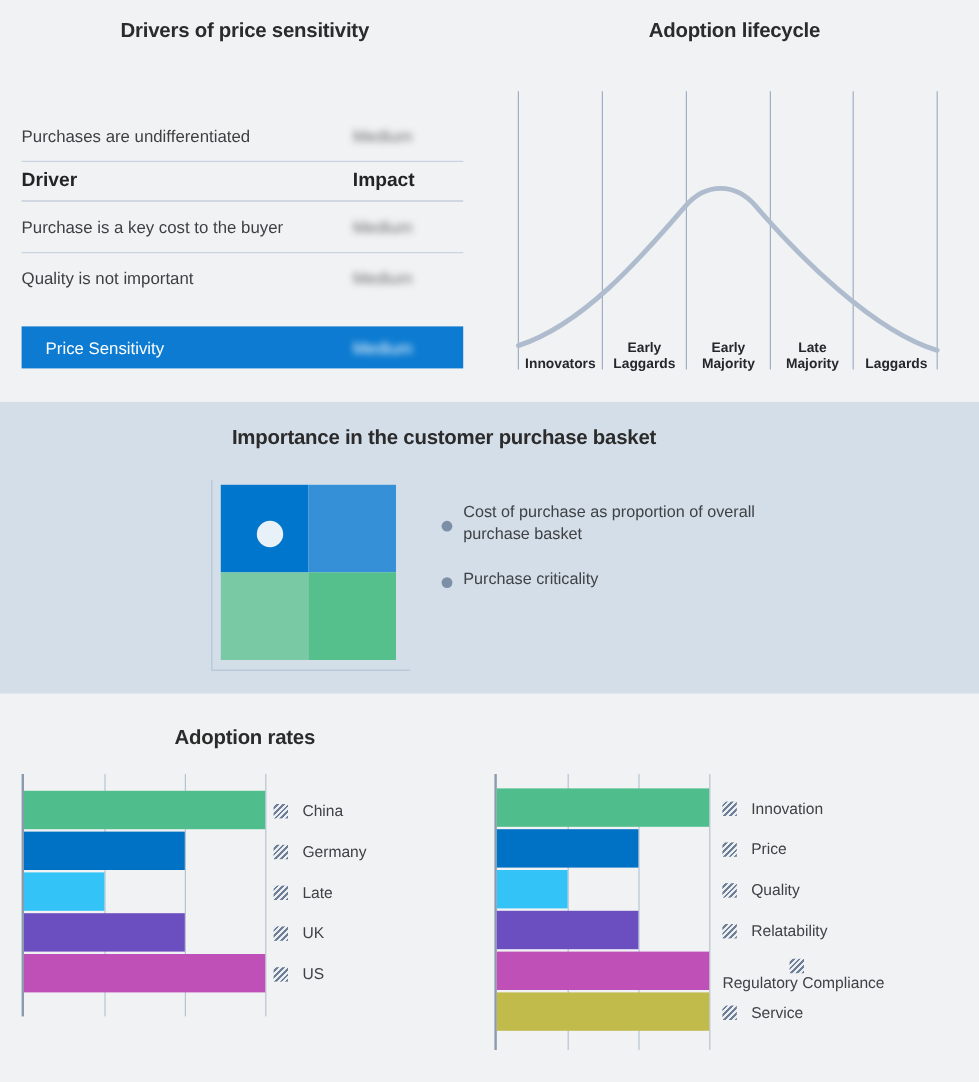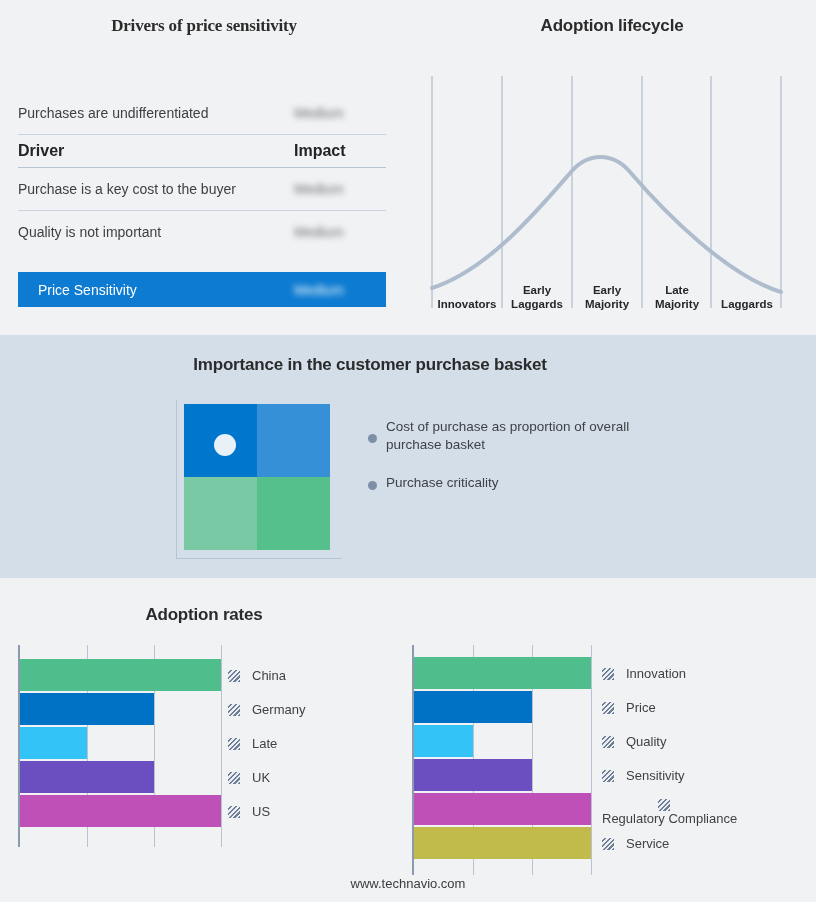--- a/index.html
+++ b/index.html
@@ -30,21 +30,21 @@
 
   
   .band {
     position: absolute;
     left: 0;
     width: 816px;
     background: #d3dee9;
   }
 
   
-  #drivers-title { left: 0; top: 16px; width: 408px; font-family: Liberation Serif, serif; }
+  #drivers-title { left: 0; top: 16px; width: 408px; }
 
   #drivers-table {
     position: absolute;
     left: 18px;
     top: 92px;
     width: 368px;
   }
   .dr-row {
     position: relative;
     height: 42px;
@@ -432,28 +432,27 @@
         <div class="bc-leg-item" style="top: 55px;">
           <span class="hatch"></span>
           <span class="leg-label">Price</span>
         </div>
         <div class="bc-leg-item" style="top: 89px;">
           <span class="hatch"></span>
           <span class="leg-label">Quality</span>
         </div>
         <div class="bc-leg-item" style="top: 123px;">
           <span class="hatch"></span>
-          <span class="leg-label">Sensitivity</span>
+          <span class="leg-label">Relatability</span>
         </div>
         <div class="bc-leg-item" style="top: 154px; flex-direction: column;">
           <span class="hatch"></span>
           <span class="leg-label">Regulatory Compliance</span>
         </div>
         <div class="bc-leg-item" style="top: 191px; justify-content: center;">
           <span class="hatch"></span>
           <span class="leg-label">Service</span>
         </div>
       </div>
   </div>
 
-  <div id="footer">www.technavio.com</div>
 
 </div>
 
 </body></html>

